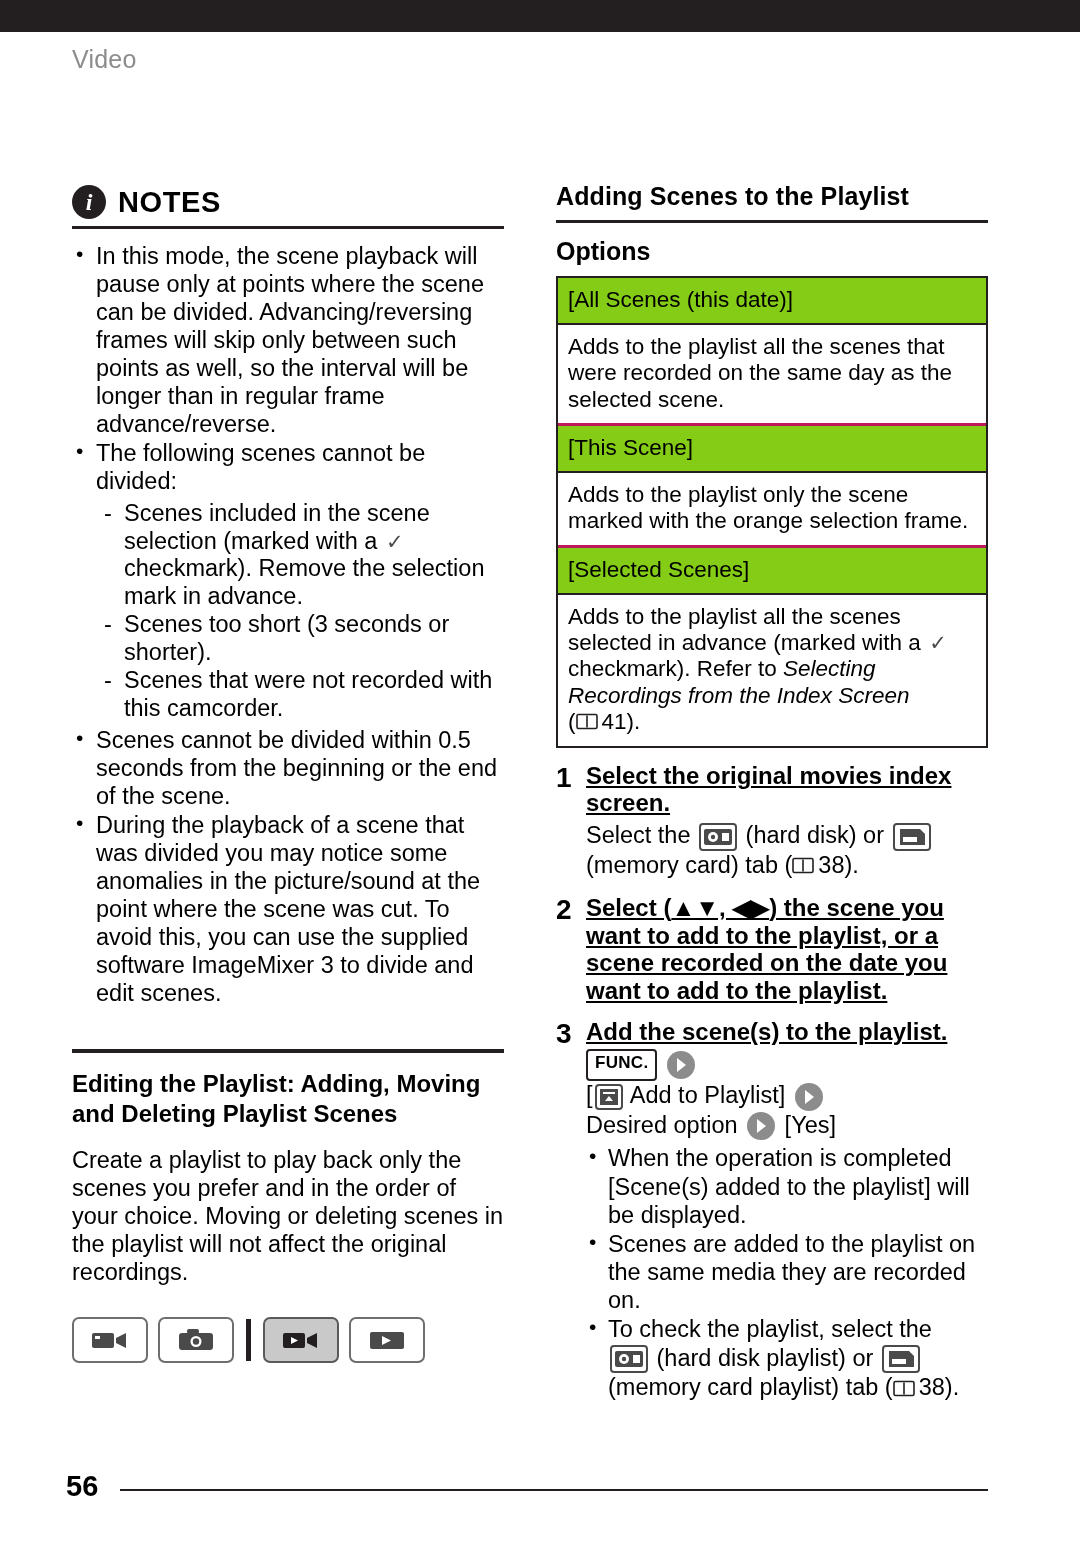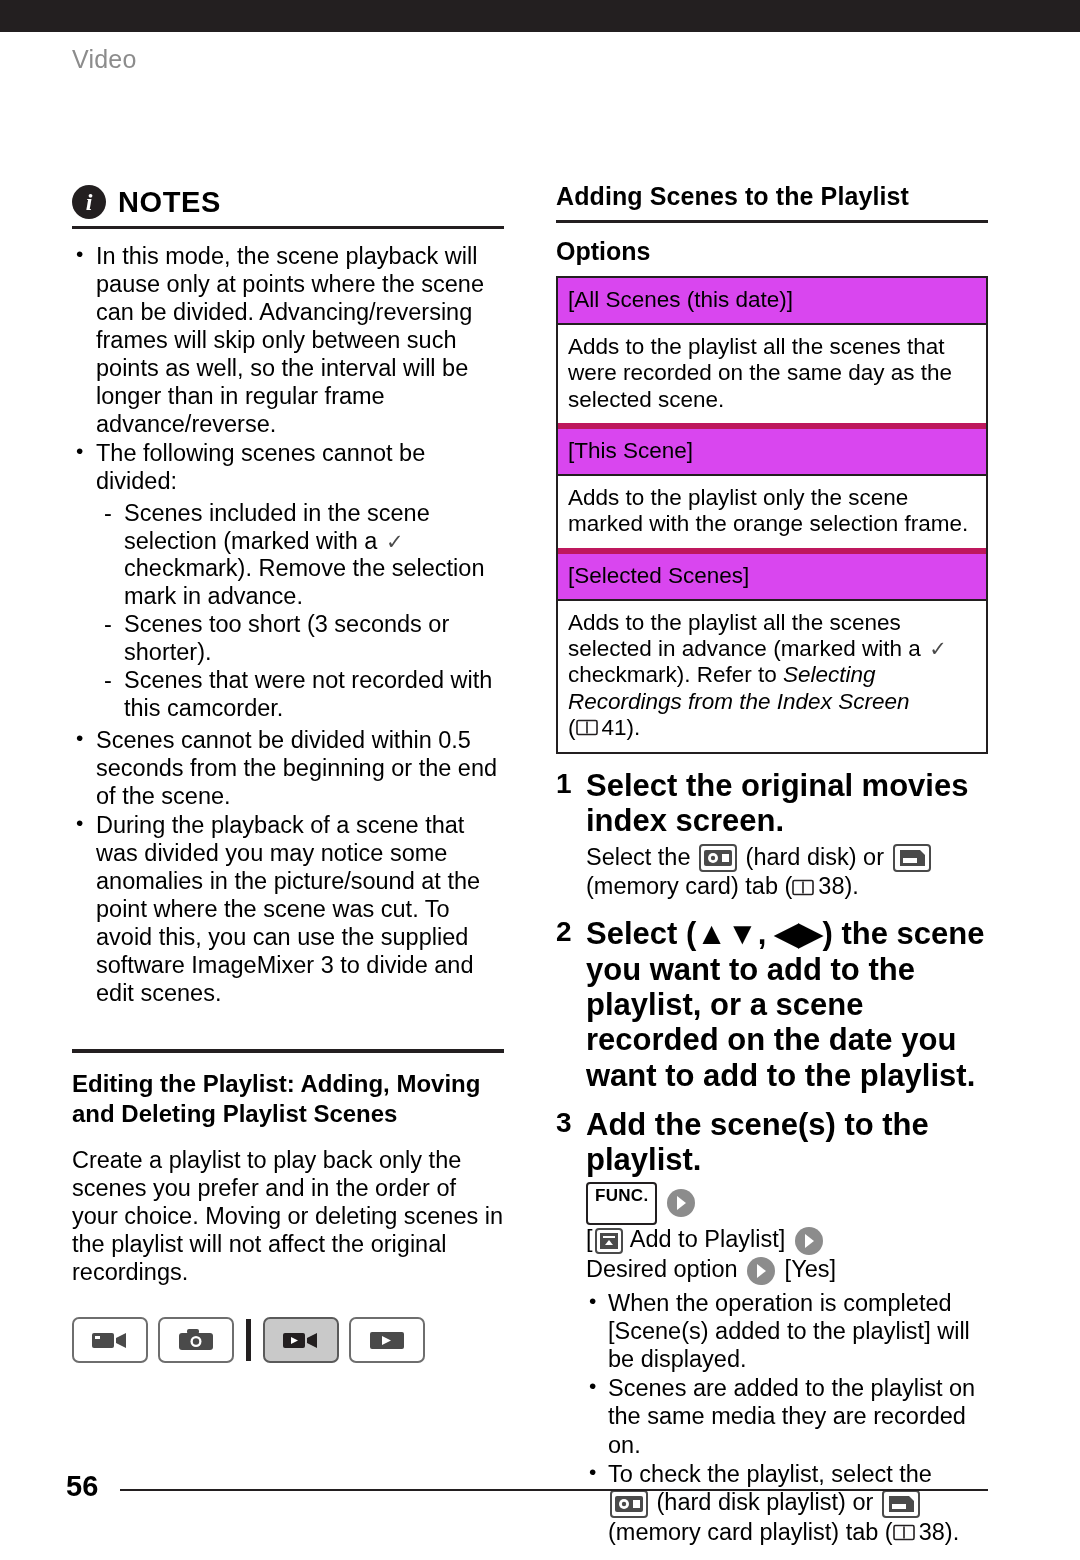--- a/index.html
+++ b/index.html
@@ -174,30 +174,30 @@
     font-weight: bold;
     margin-top: 14px;
     margin-bottom: 10px;
   }
   .opt-table {
     border: 2px solid #231f20;
     width: 100%;
     box-sizing: border-box;
   }
   .opt-name {
-    background: #d946ef;
+    background: #84cc16;
     font-size: 22.5px;
     padding: 9px 2px 10px 10px;
     border-bottom: 2px solid #231f20;
   }
   .opt-desc {
     font-size: 22.5px;
     line-height: 1.17;
     padding: 9px 10px 10px 10px;
-    border-bottom: 6px solid #be185d;
+    border-bottom: 3px solid #be185d;
   }
   .opt-desc.last { border-bottom: 0; }
   .opt-italic {
     font-style: italic;
     text-align: center;
   }
   .step {
     display: flex;
     margin-top: 14px;
     font-size: 24px;
@@ -207,36 +207,37 @@
     font-size: 28px;
     width: 30px;
     flex: 0 0 30px;
     line-height: 1.12;
   }
   .step-body {
     flex: 1;
   }
   .step-title {
     font-weight: bold;
-    font-size: 31px;
+    font-size: 24px;
     line-height: 1.14;
+    text-decoration: underline;
   }
   .step-detail {
     font-size: 23.5px;
     line-height: 1.2;
     font-weight: normal;
     margin-top: 4px;
   }
   .func-box {
     display: inline-block;
     border: 2px solid #231f20;
     border-radius: 4px;
     font-size: 17px;
     font-weight: bold;
-    padding: 2px 7px 17px 7px;
+    padding: 2px 7px 5px 7px;
     vertical-align: middle;
     letter-spacing: 0.3px;
   }
   .arrow-circ {
     display: inline-block;
     width: 28px; height: 28px;
     border-radius: 50%;
     background: #8c8c8c;
     position: relative;
     vertical-align: middle;

